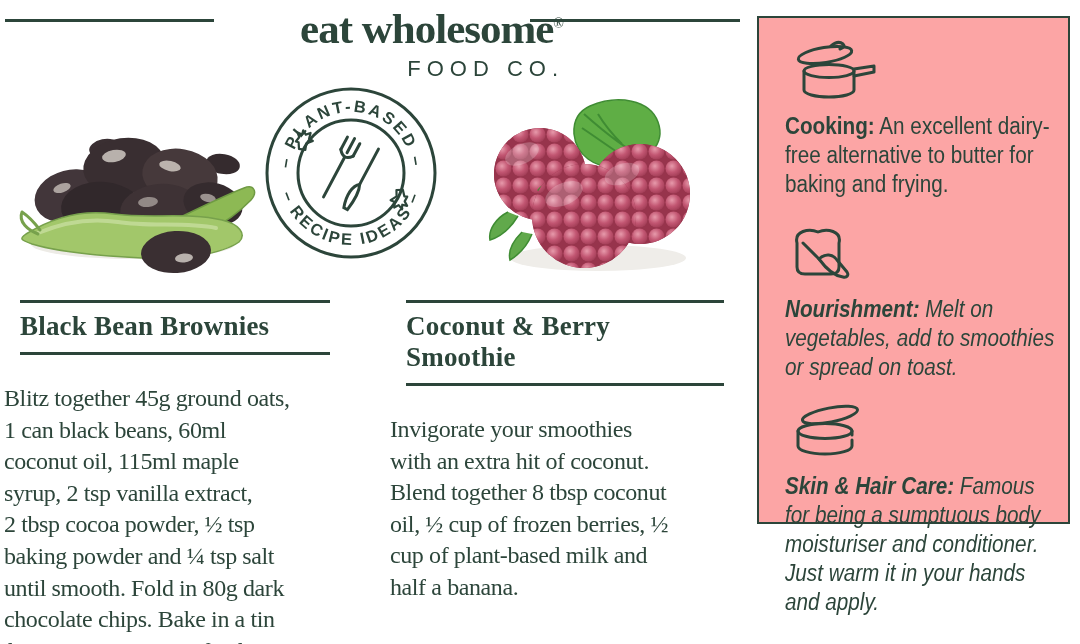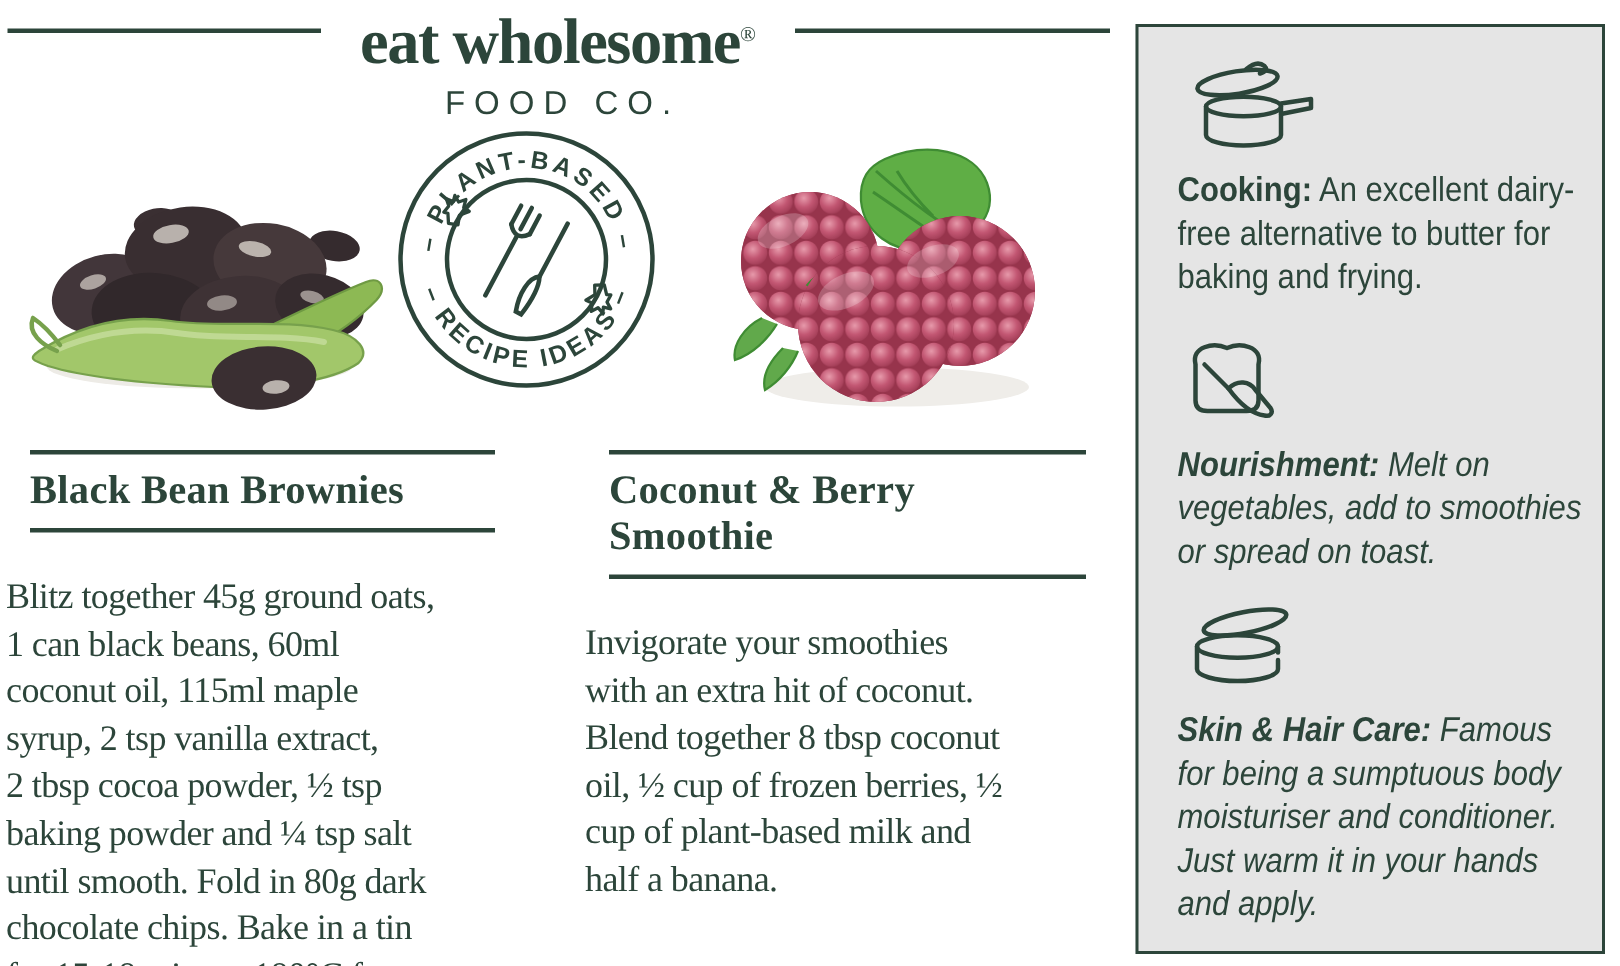--- a/index.html
+++ b/index.html
@@ -3,40 +3,40 @@
 <meta charset="utf-8">
 <style>
   html,body{margin:0;padding:0;background:#ffffff;}
   .page{
     position:relative;width:1080px;height:644px;background:#ffffff;
     font-family:"Liberation Serif", serif;color:#2c453a;overflow:hidden;
   }
   .rule{position:absolute;height:3px;background:#2c453a;top:19px;}
   .rule-left{left:5px;width:209px;}
   .rule-right{left:530px;width:210px;}
-  .brand{position:absolute;left:180px;top:0;width:384px;text-align:center;}
+  .brand{position:absolute;left:180px;top:0;width:384px;text-align:right;}
   .brand-name{font-size:43px;font-weight:bold;line-height:48px;letter-spacing:-1px;}
   .brand-name sup{font-size:14px;font-weight:normal;vertical-align:super;letter-spacing:0;}
   .brand-sub{font-family:"Liberation Sans",sans-serif;font-size:22px;letter-spacing:6px;
     margin-top:3px;padding-left:6px;color:#2c453a;}
   .illus{position:absolute;}
   .col{position:absolute;top:284px;}
   .col-left{left:4px;width:342px;}
   .col-mid{left:390px;width:350px;}
   .recipe-title{
     margin:16px;border-top:3px solid #2c453a;border-bottom:3px solid #2c453a;
     padding:8px 0 10px 0;font-size:27px;font-weight:bold;letter-spacing:0.2px;
   }
   .recipe-body{
     margin:28px 0 0 0;font-size:24px;line-height:31.6px;letter-spacing:-0.4px;
     white-space:pre-line;
   }
   .panel{
-    position:absolute;left:757px;top:16px;width:313px;height:620px;
-    box-sizing:border-box;border:2px solid #2c453a;background:#e5e5e5;
+    position:absolute;left:757px;top:16px;width:313px;height:508px;
+    box-sizing:border-box;border:2px solid #2c453a;background:#fca5a5;
     padding:22px 0 0 26px;font-family:"Liberation Sans",sans-serif;
   }
   .panel-section{margin:0;}
   .panel-icon{display:block;}
   .panel-text{
     margin:10px 0 0 0;width:312px;font-size:23px;line-height:29px;
     transform:scaleX(0.9);transform-origin:0 0;white-space:pre-line;color:#2c453a;
   }
   .panel-text b{font-weight:bold;}
   .mt22{margin-top:22px;font-style:italic;} .mt8{margin-top:8px;} .mt12{margin-top:12px;}

